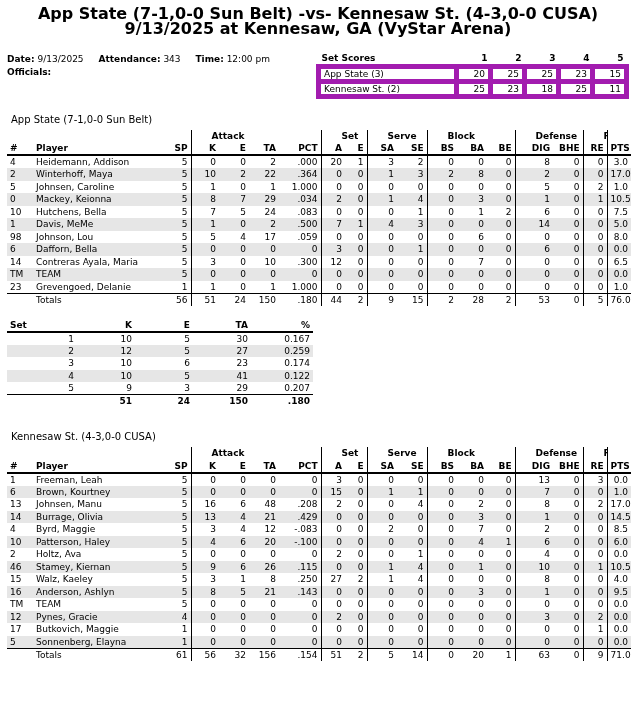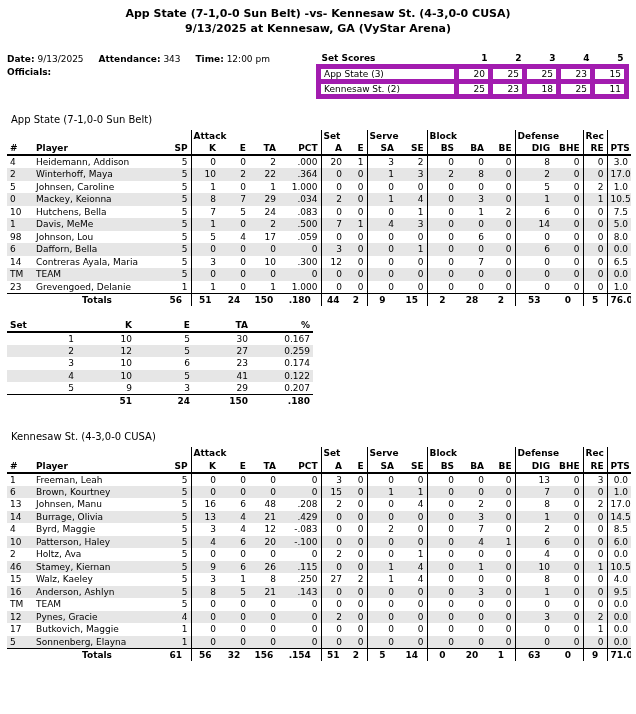--- a/index.html
+++ b/index.html
@@ -3,42 +3,42 @@
 <meta charset="utf-8">
 <style>
   * { box-sizing: border-box; }
   html,body { margin:0; padding:0; background:#fff; }
   body {
     width:636px; height:714px; overflow:hidden;
     padding:6px 7px;
     font-family:"DejaVu Sans","Liberation Sans",sans-serif;
     font-size:9px; color:#000;
   }
-  .titles { text-align:center; font-weight:bold; font-size:11px; line-height:15px; }
+  .titles { text-align:center; font-weight:bold; font-size:16px; line-height:15px; }
   .info-row { display:flex; justify-content:space-between; align-items:flex-start; margin-top:17px; }
   .meta { line-height:13px; font-size:9px; }
   .meta .lbl { font-weight:bold; }
   .meta .val { margin-right:12px; }
 
   table { border-collapse:collapse; table-layout:fixed; }
   th, td { padding:0 3px; white-space:nowrap; overflow:hidden; font-size:9px; }
   .al { text-align:left; } .ar { text-align:right; }
 
   
   #set-scores { width:308px; }
   #set-scores th { font-weight:bold; border-bottom:2px solid #000; height:13px;margin-top:20px; }
   #set-scores td { border:5px solid #a21caf; height:15px; }
 
   
   .stat-table { width:624px; margin-top:5px; }
   .stat-table th, .stat-table td { height:12.5px; line-height:12px; }
-  .stat-table .grp { text-align:left; font-weight:bold; padding:0 2px; }
+  .stat-table .grp { text-align:left; font-weight:bold; padding:0 20px; }
   .stat-table .cols th { border-bottom:2px solid #000; font-weight:bold; }
   .stat-table tbody tr:nth-child(even) { background:#e6e6e6; }
-  .stat-table tfoot td { border-top:1.5px solid #000; font-weight:bold;text-align:center; }
+  .stat-table tfoot td { border-top:1.5px solid #000; font-weight:normal; }
   .gl { border-left:1px solid #000; }
 
   .section-title { font-weight:normal; font-size:10px; margin:15px 0 3px 4px; }
   .section-title.second { margin-top:24px; }
 
   
   #set-breakdown { width:306px; margin-top:13px; }
   #set-breakdown th { border-bottom:2px solid #000; height:13px; font-weight:bold; }
   #set-breakdown td { height:12.5px; line-height:12px; }
   #set-breakdown tbody tr:nth-child(even) { background:#e6e6e6; }

